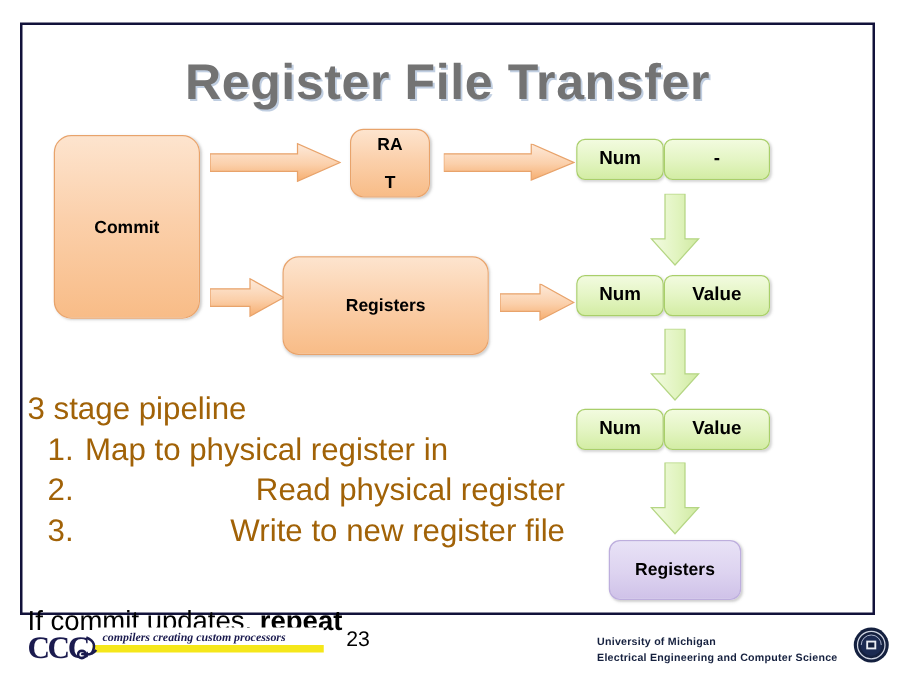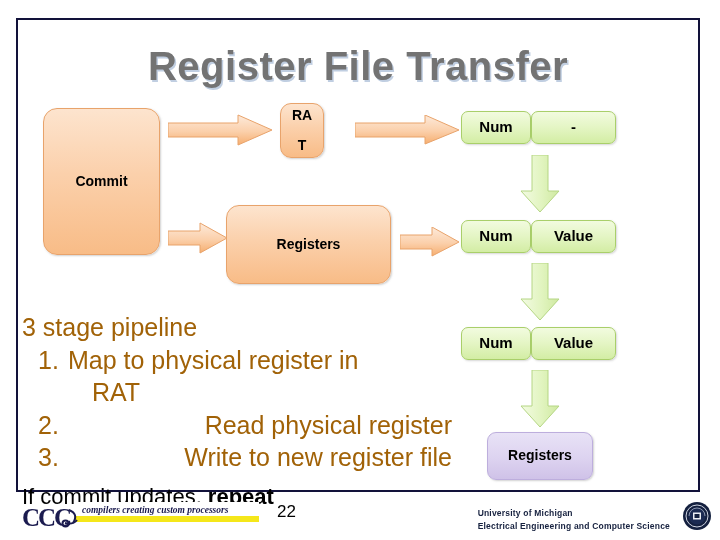--- a/index.html
+++ b/index.html
@@ -95,21 +95,21 @@
         <linearGradient id="og1" x1="0" y1="0" x2="0" y2="1">
           <stop offset="0%" stop-color="#fdeadb"></stop>
             <stop offset="55%" stop-color="#fbd0ab"></stop>
             <stop offset="100%" stop-color="#f6ae70"></stop>
         </linearGradient>
       </defs>
       <polygon points="0,9 70,9 70,1 104,16 70,31 70,23 0,23" fill="url(#og1)" stroke="#e8a36b" stroke-width="1"></polygon>
     </svg>
   </div>
 
-  <div class="shape orange-box" style="left:280px;top:103px;width:44px;height:55px;border-radius:11px;">
+  <div class="shape orange-box" style="left:280px;top:103px;width:64px;height:55px;border-radius:11px;">
     <span><span>RA</span><br><span>T</span></span>
   </div>
 
   <div class="arrow" style="left:355px;top:115px;width:105px;height:30px;">
     <svg width="105" height="30" viewBox="0 0 105 30">
       <defs>
         <linearGradient id="og2" x1="0" y1="0" x2="0" y2="1">
           <stop offset="0%" stop-color="#fdeadb"></stop>
             <stop offset="55%" stop-color="#fbd0ab"></stop>
             <stop offset="100%" stop-color="#f6ae70"></stop>
@@ -211,30 +211,29 @@
 
   <div class="shape purple-box" style="left:487px;top:432px;width:106px;height:48px;">
     <span>Registers</span>
   </div>
 
   <div class="bodytext">
     <div class="lvl1">3 stage pipeline</div>
     <ol>
       <li>Map to physical register in</li>
     </ol>
-    <div class="cont" style="padding-left:70px;">RAT</div>
     <ol start="2" style="counter-reset:step 1;text-align:right;">
       <li>Read physical register</li>
       <li>Write to new register file</li>
     </ol>
   </div>
 
   <div class="closing"><span>If commit updates, </span><b>repeat</b></div>
 
-  <div class="pagenum">22</div>
+  <div class="pagenum">23</div>
 
   <div class="umich">
     <div>University of Michigan</div>
     <div>Electrical Engineering and Computer Science</div>
   </div>
 
   <svg class="umich-seal" viewBox="0 0 30 30">
     <circle cx="15" cy="15" r="14" fill="#14203f"></circle>
     <circle cx="15" cy="15" r="11" fill="none" stroke="#cfd4e2" stroke-width="1"></circle>
     <circle cx="15" cy="15" r="8.5" fill="#1b2a52"></circle>

